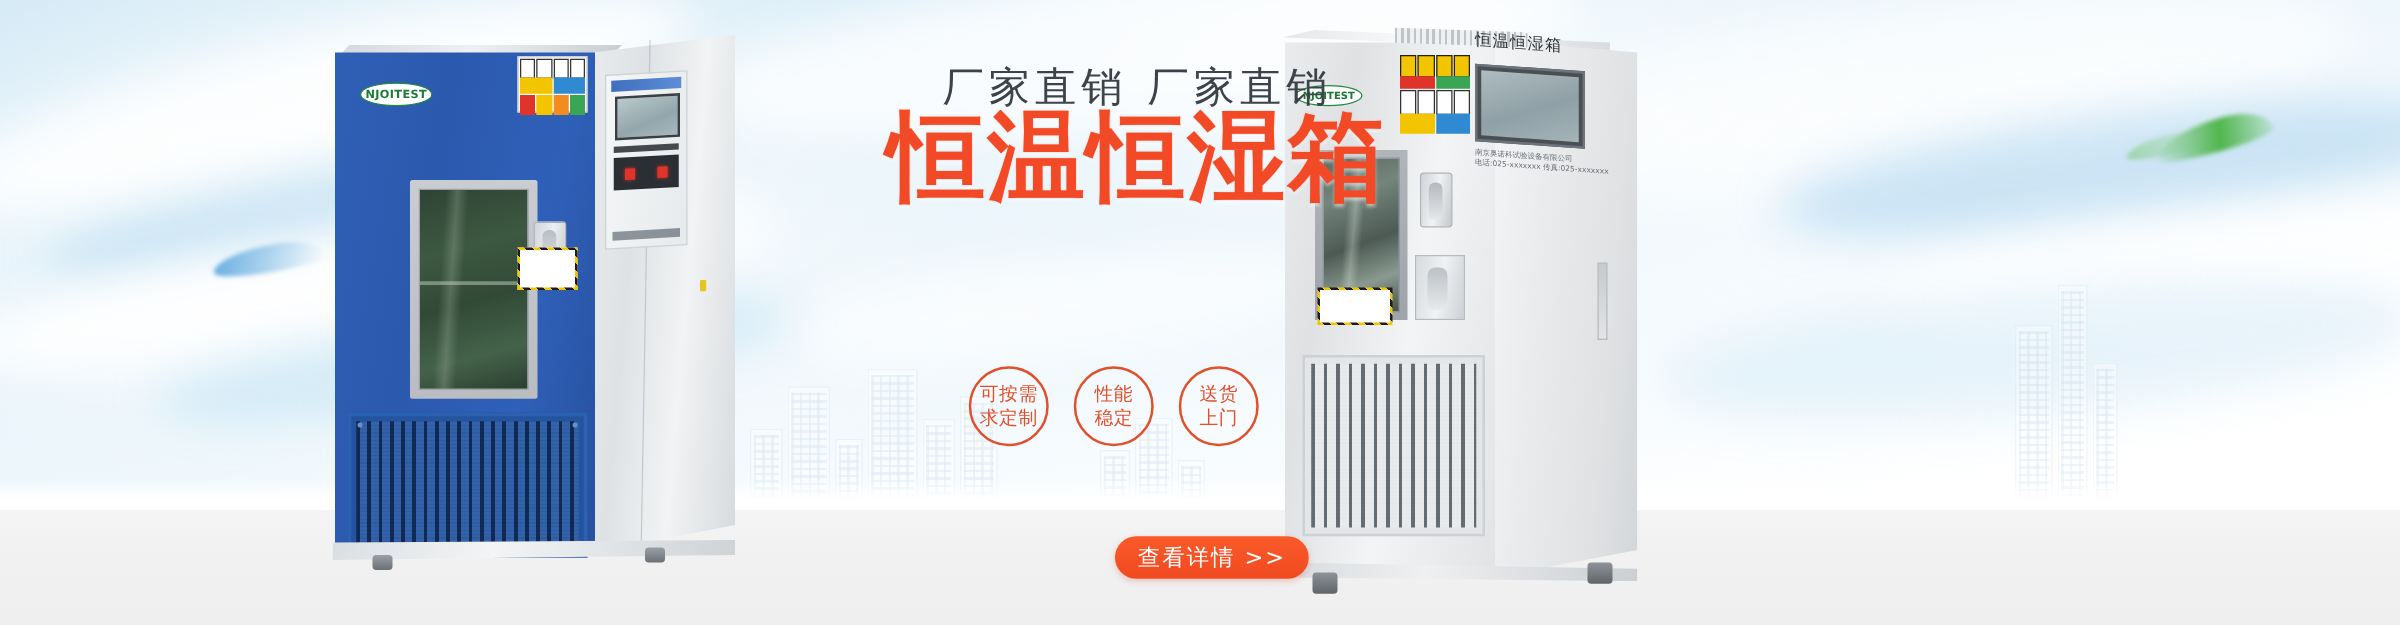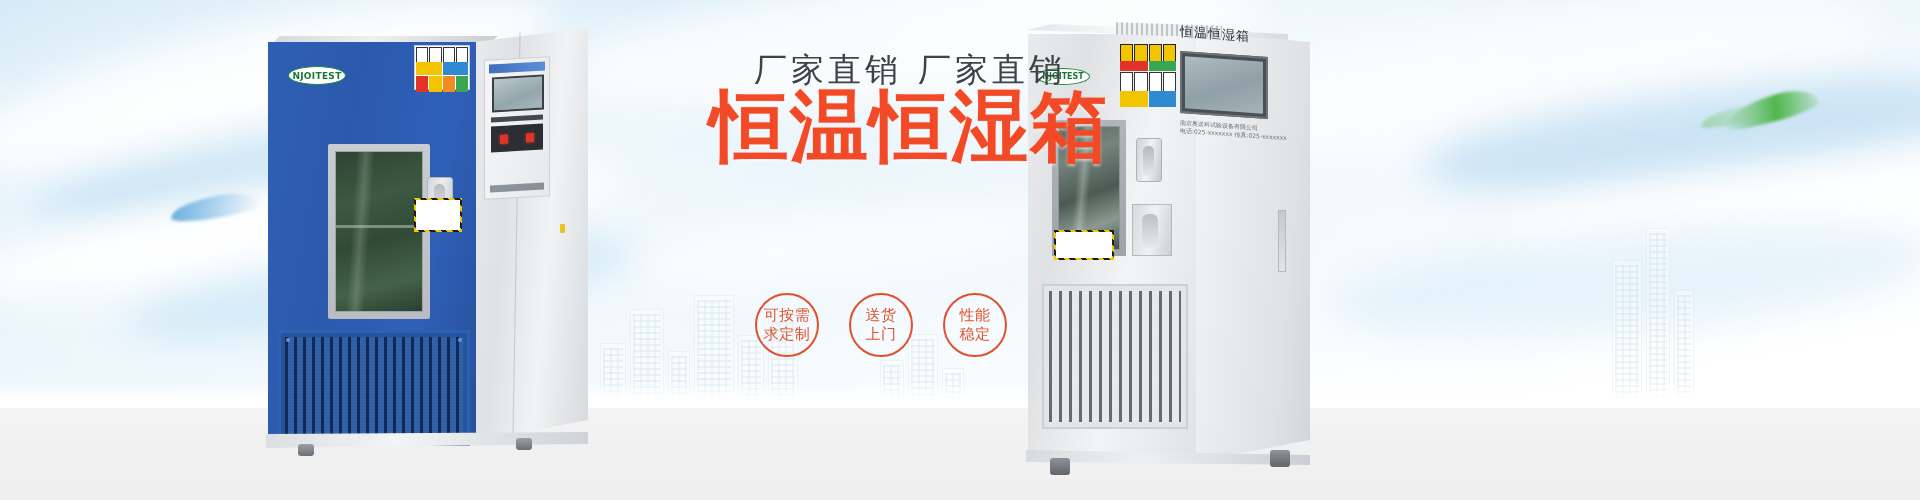--- a/index.html
+++ b/index.html
@@ -81,21 +81,21 @@
   .subbar{
     position:absolute;left:700px;top:200px;height:38px;
     display:flex;align-items:center;justify-content:center;
     padding:0 10px;box-sizing:border-box;
     background:linear-gradient(90deg,#1577c4 0%,#2a8ad2 38%,#4ba3dd 70%,#8ec8ea 100%);
     color:#ffffff;font-size:25px;letter-spacing:.5px;white-space:nowrap;
     font-family:"DejaVu Sans","Liberation Sans",sans-serif;
   }
 
   
-  .features{position:absolute;left:755px;top:293px;display:flex;gap:30px;}
+  .features{position:absolute;left:775px;top:293px;display:flex;gap:20px;}
   .feature{
     width:64px;height:64px;border-radius:50%;
     border:2px solid #e0502a;
     display:flex;flex-direction:column;align-items:center;justify-content:center;
     color:#e0502a;font-size:15px;line-height:19px;letter-spacing:.5px;
     font-family:"DejaVu Sans","Liberation Sans",sans-serif;
     background:rgba(255,255,255,.12);
     box-sizing:border-box;
   }
   .feature span{display:block;white-space:nowrap;}
@@ -421,24 +421,25 @@
 
     <div class="maintitle">恒温恒湿箱</div>
 
 
     <div class="features">
       <div class="feature">
         <span>可按需</span>
         <span>求定制</span>
       </div>
       <div class="feature">
+        <span>性能</span>
+        <span>稳定</span>
+      </div>
+      <div class="feature">
         <span>送货</span>
         <span>上门</span>
       </div>
-      <div class="feature">
-        <span>性能</span>
-        <span>稳定</span>
-      </div>
-    </div>
-
+    </div>
+
+    <div class="cta">查看详情 &gt;&gt;</div>
   </div>
 
 </div>
 
 </body></html>

